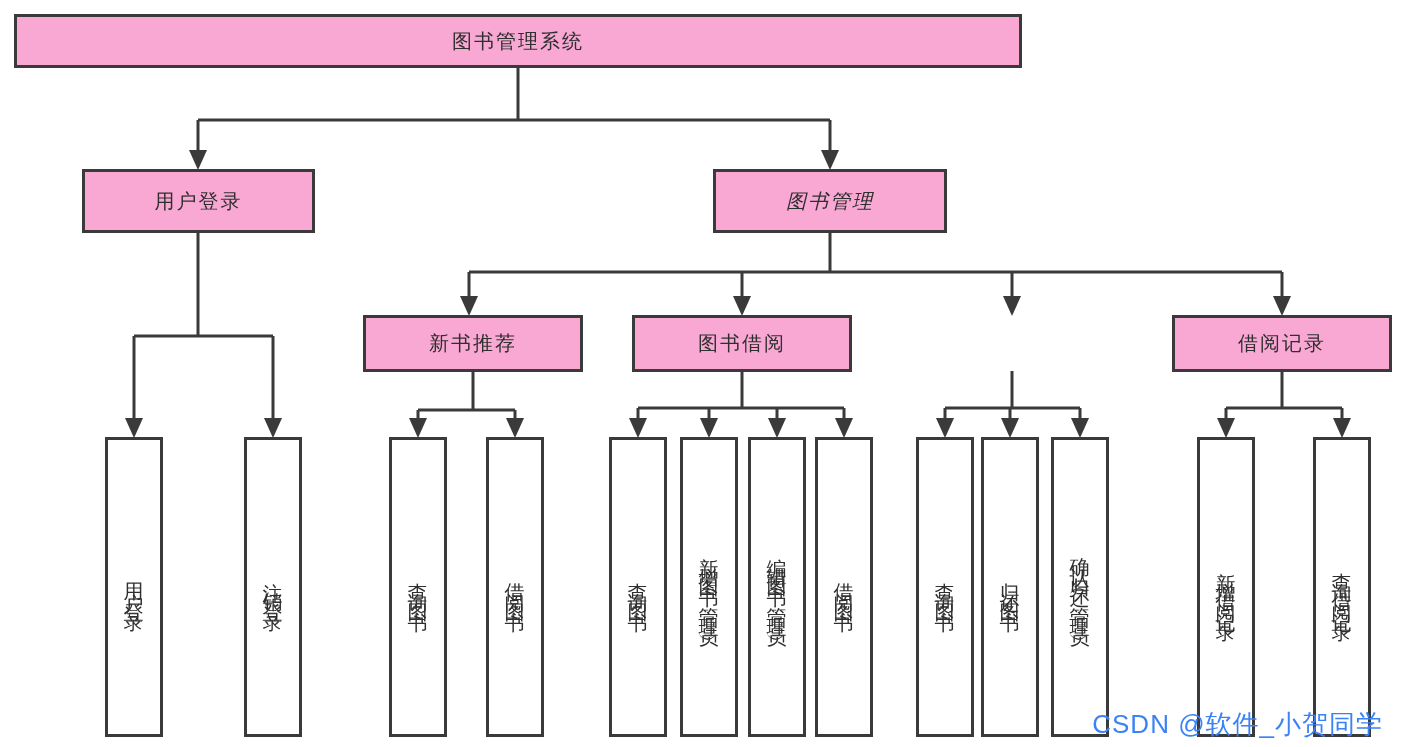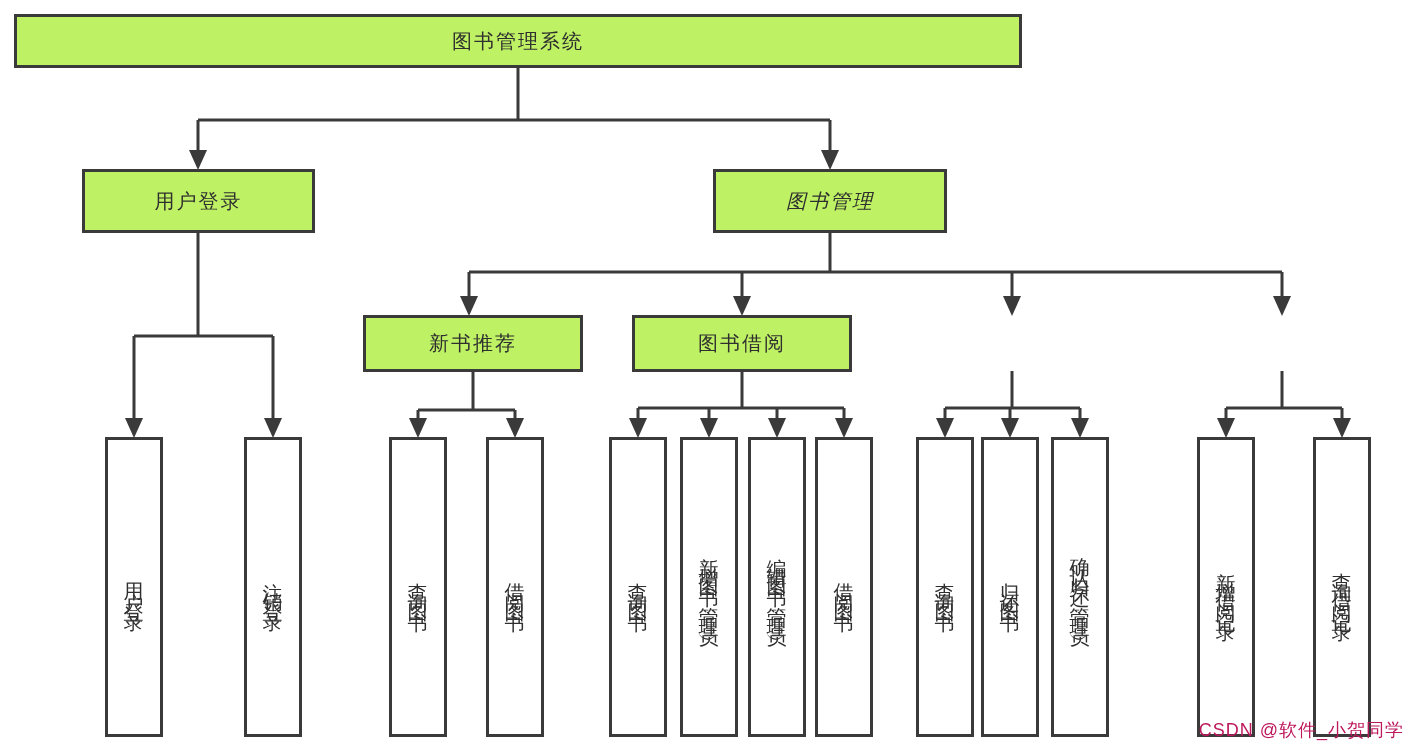--- a/index.html
+++ b/index.html
@@ -12,21 +12,21 @@
     font-family: "Liberation Sans", "DejaVu Sans", sans-serif;
   }
   #wires {
     position: absolute;
     left: 0; top: 0;
     pointer-events: none;
   }
   .hbox {
     position: absolute;
     box-sizing: border-box;
-    background: #bef264;
+    background: #f9a8d4;
     border: 3px solid #3a3a3a;
     display: flex;
     align-items: center;
     justify-content: center;
     font-size: 20px;
     letter-spacing: 2px;
     color: #2f2f2f;
     white-space: nowrap;
   }
   .vbox {
@@ -41,25 +41,25 @@
   .vbox span {
     writing-mode: vertical-rl;
     text-orientation: mixed;
     font-size: 20px;
     letter-spacing: 10px;
     color: #2f2f2f;
     line-height: 1;
   }
   #watermark {
     position: absolute;
-    right: 1px;
+    right: 22px;
     bottom: 5px;
-    font-size: 18px;
+    font-size: 26px;
     letter-spacing: 1px;
-    color: #be185d;
+    color: #3b82f6;
     white-space: nowrap;
     z-index: 5;
   }
 </style>
 </head>
 <body>
 
 <div id="stage">
 
   <svg id="wires" width="1405" height="747" viewBox="0 0 1405 747">
@@ -109,20 +109,23 @@
   <div class="hbox" style="left:713px; top:169px; width:234px; height:64px;font-style:italic;">
     <span>图书管理</span>
   </div>
 
   <div class="hbox" style="left:632px; top:315px; width:220px; height:57px;">
     <span>图书借阅</span>
   </div>
   <div class="hbox" style="left:363px; top:315px; width:220px; height:57px;">
     <span>新书推荐</span>
   </div>
+  <div class="hbox" style="left:1172px; top:315px; width:220px; height:57px;">
+    <span>借阅记录</span>
+  </div>
 
   <div class="vbox" style="left:105px; top:437px; width:58px; height:300px;">
     <span>用户登录</span>
   </div>
   <div class="vbox" style="left:244px; top:437px; width:58px; height:300px;">
     <span>注销登录</span>
   </div>
 
   <div class="vbox" style="left:389px; top:437px; width:58px; height:300px;">
     <span>查询图书</span>

